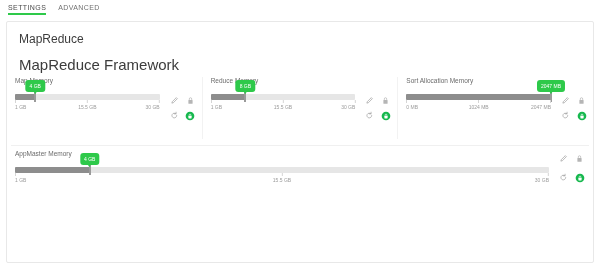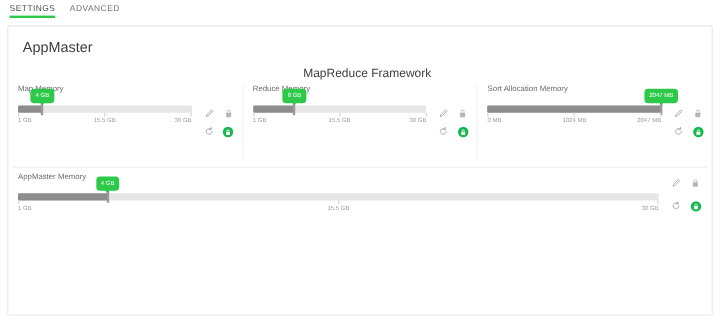--- a/index.html
+++ b/index.html
@@ -50,24 +50,23 @@
   }
   .card-title{
     font-size:12px;
     color:#3c3c3c;
     padding:10px 0 0 12px;
     font-weight:400;
   }
 
   .section{padding:0 0 0 0;}
   .section-title{
-    font-size:10px;
+    font-size:15px;
     color:#3c3c3c;
     padding:10px 0 0 12px;
-    text-align:center;
   }
 
   .divider{
     height:1px;
     background:#f0f0f0;
     margin:6px 4px 0 4px;
   }
 
   
   .cols{
@@ -206,21 +205,21 @@
   <div class="tab active">
     <span>SETTINGS</span>
   </div>
   <div class="tab">
     <span>ADVANCED</span>
   </div>
 </div>
 
 <div class="card">
 
-  <div class="card-title">AppMaster</div>
+  <div class="card-title">MapReduce</div>
 
   <div class="section">
     <div class="section-title">MapReduce Framework</div>
 
     <div class="cols">
 
       <div class="col">
         <div class="field-label">Map Memory</div>
         <div class="slider-row">
           <div class="slider-wrap">

